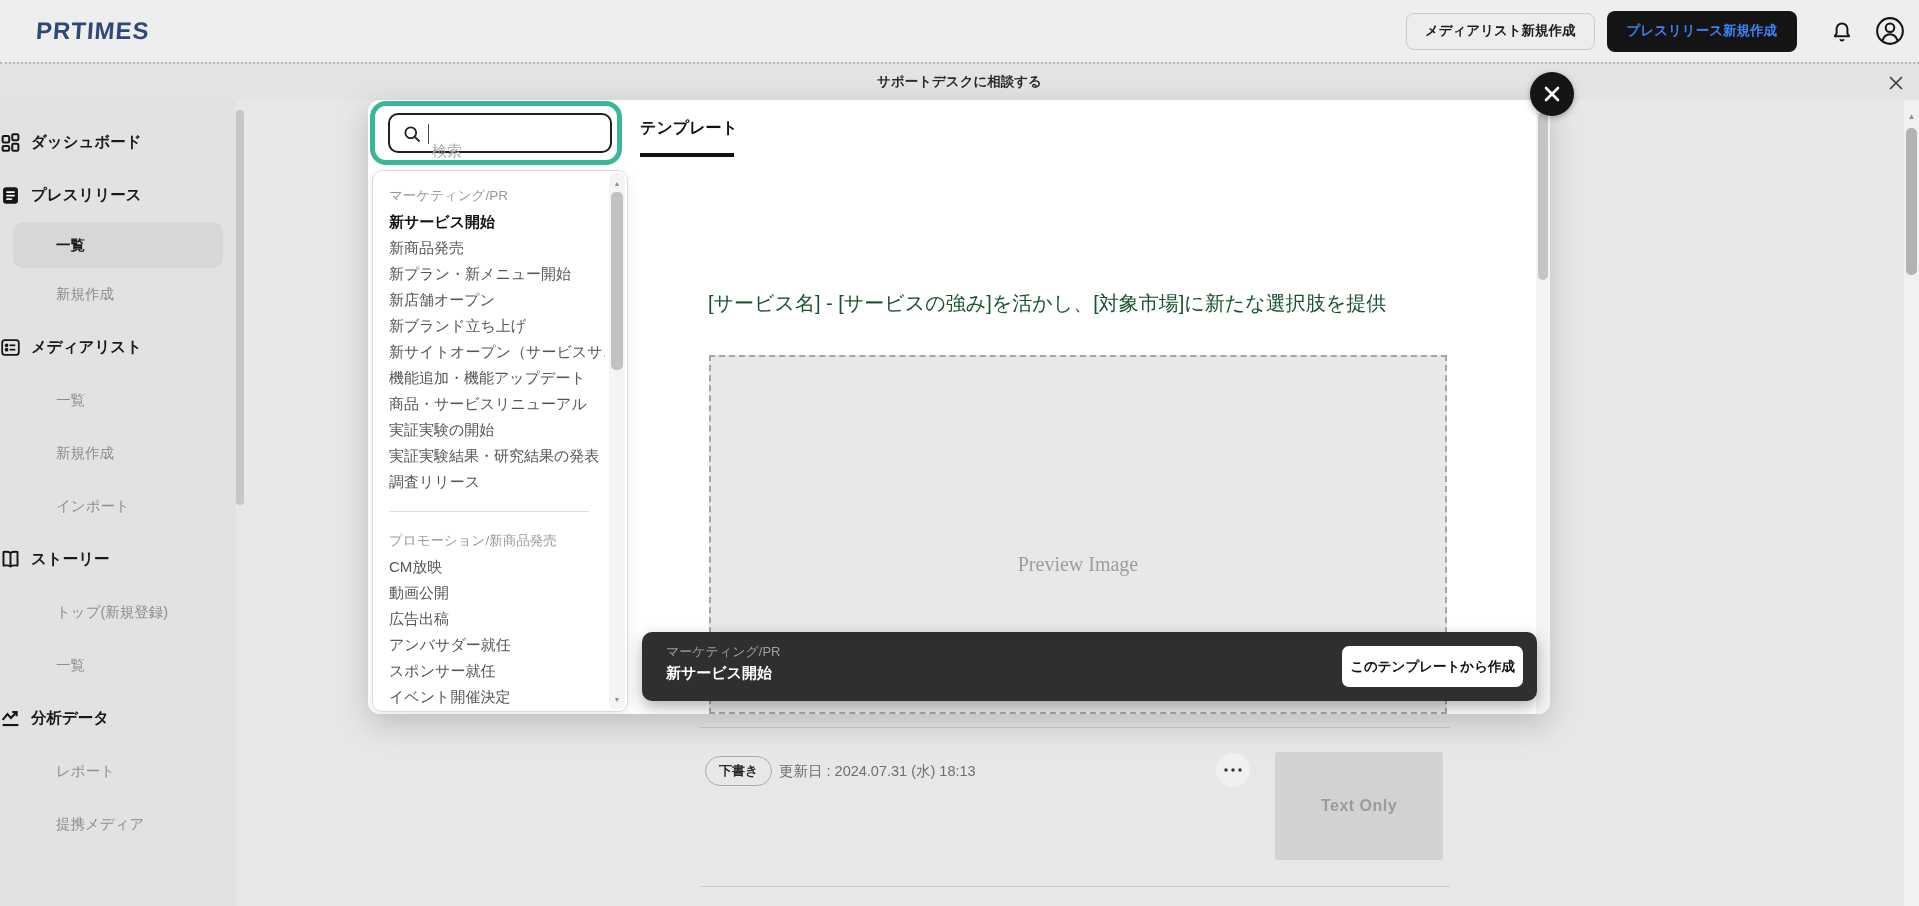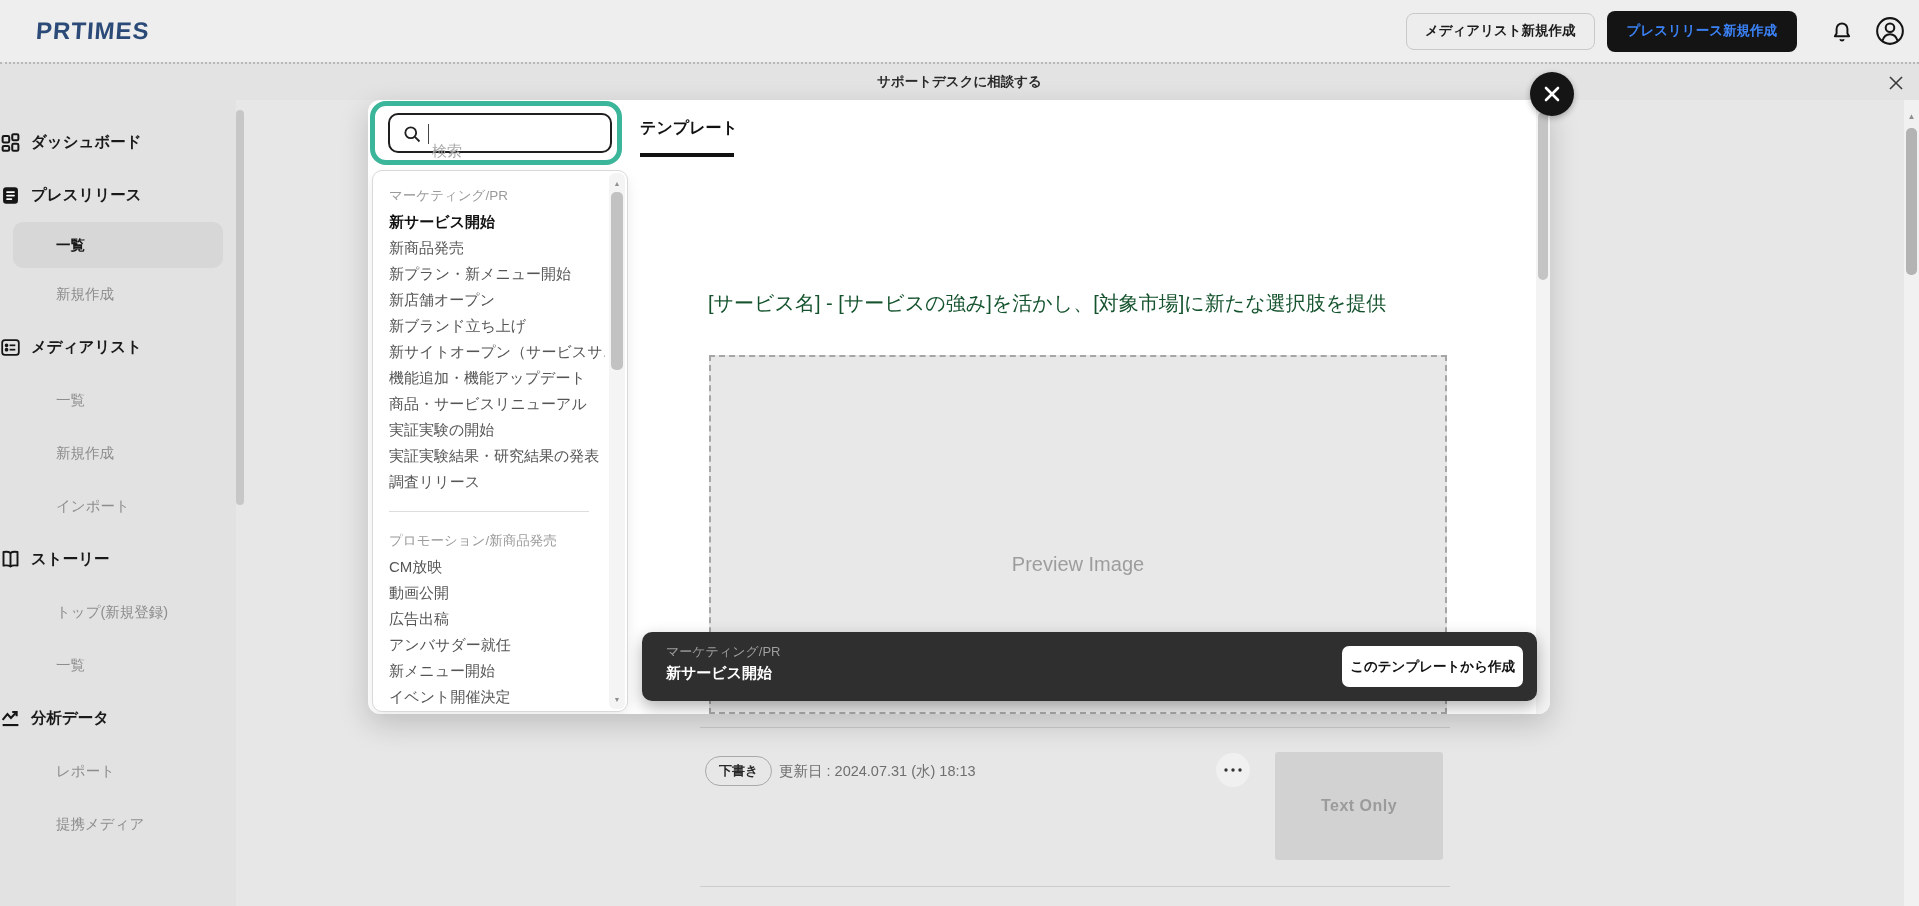--- a/index.html
+++ b/index.html
@@ -82,21 +82,21 @@
   .list-scroll .arrow{position:absolute;left:0;width:16px;height:16px;display:flex;align-items:center;justify-content:center;
     font-size:7px;color:#8f8f8f;cursor:pointer;}
   .list-scroll .thumb{position:absolute;left:2px;top:19px;width:12px;height:178px;background:#c2c2c2;border-radius:5px;cursor:pointer;}
 
   
   .tab{position:absolute;left:272px;top:18px;font-size:16px;font-weight:bold;color:#111;cursor:pointer;}
   .tab-underline{position:absolute;left:272px;top:53px;width:94px;height:3.5px;background:#111;}
   .pv-title{position:absolute;left:340px;top:120px;width:800px;font-size:27px;font-weight:bold;color:#101010;letter-spacing:0.5px;}
   .pv-subtitle{position:absolute;left:340px;top:190px;width:820px;font-size:20px;color:#14532d;}
   .pv-imagebox{position:absolute;left:341px;top:255px;width:738px;height:359px;border:2px dashed #a6a6a6;
-    background:#e8e8e8;box-sizing:border-box;}
+    background:#e8e8e8;box-sizing:border-box;font-family:Liberation Serif, serif;}
   .pv-imagebox span{position:absolute;left:0;top:196px;width:100%;text-align:center;font-size:20px;color:#9d9d9d;}
   .pv-scroll{position:absolute;right:0;top:0;width:14px;height:614px;background:#f3f3f3;}
   .pv-scroll .thumb{position:absolute;left:2px;top:12px;width:10px;height:168px;background:#c4c4c4;border-radius:5px;cursor:pointer;}
 
   
   .dark-bar{position:absolute;left:274px;top:532px;width:895px;height:69px;background:#2f2f2f;border-radius:10px;
     box-shadow:0 6px 16px rgba(0,0,0,0.3);}
   .db-cat{position:absolute;left:24px;top:11px;font-size:13px;color:#9f9f9f;}
   .db-name{position:absolute;left:24px;top:32px;font-size:15px;font-weight:bold;color:#ffffff;}
   .db-cta{position:absolute;right:14px;top:14px;height:41px;padding:0 8px;background:#ffffff;border:none;border-radius:7px;
@@ -269,21 +269,21 @@
           <div class="tl-item">商品・サービスリニューアル</div>
           <div class="tl-item">実証実験の開始</div>
           <div class="tl-item">実証実験結果・研究結果の発表</div>
           <div class="tl-item">調査リリース</div>
           <div class="tl-divider"></div>
           <div class="tl-header">プロモーション/新商品発売</div>
           <div class="tl-item">CM放映</div>
           <div class="tl-item">動画公開</div>
           <div class="tl-item">広告出稿</div>
           <div class="tl-item">アンバサダー就任</div>
-          <div class="tl-item">新メニュー開始</div>
+          <div class="tl-item">スポンサー就任</div>
           <div class="tl-item">イベント開催決定</div>
         </div>
       <div class="list-scroll">
         <div class="arrow" style="top:2px;">▲</div>
         <div class="thumb"></div>
         <div class="arrow" style="bottom:2px;">▼</div>
       </div>
     </div>
 
     <div class="tab">テンプレート</div>

